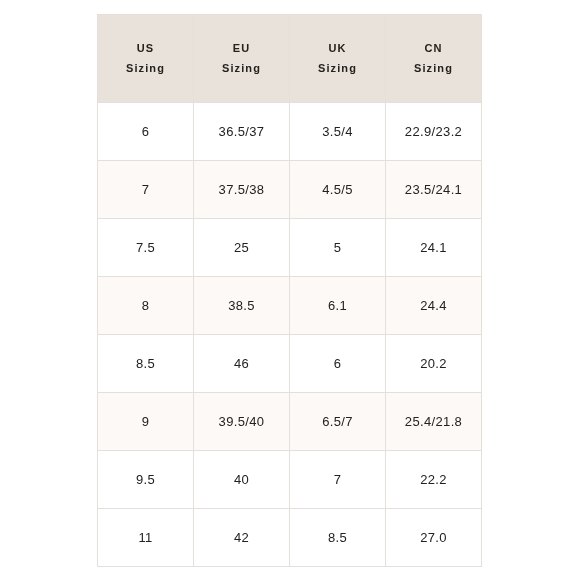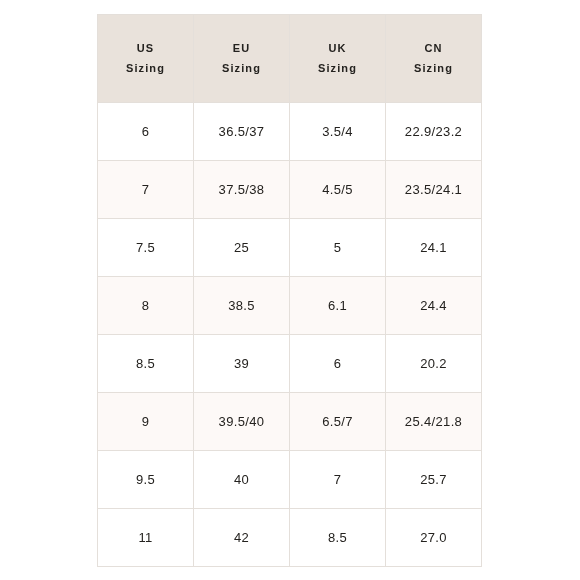--- a/index.html
+++ b/index.html
@@ -135,35 +135,35 @@
           <td>24.1</td>
         </tr>
         <tr class="row-alt">
           <td>8</td>
           <td>38.5</td>
           <td>6.1</td>
           <td>24.4</td>
         </tr>
         <tr>
           <td>8.5</td>
-          <td>39</td>
+          <td>46</td>
           <td>6</td>
           <td>20.2</td>
         </tr>
         <tr class="row-alt">
           <td>9</td>
           <td>39.5/40</td>
           <td>6.5/7</td>
           <td>25.4/21.8</td>
         </tr>
         <tr>
           <td>9.5</td>
           <td>40</td>
           <td>7</td>
-          <td>25.7</td>
+          <td>22.2</td>
         </tr>
         <tr>
           <td>11</td>
           <td>42</td>
           <td>8.5</td>
           <td>27.0</td>
         </tr>
       </tbody>
   </table>
 </div>

